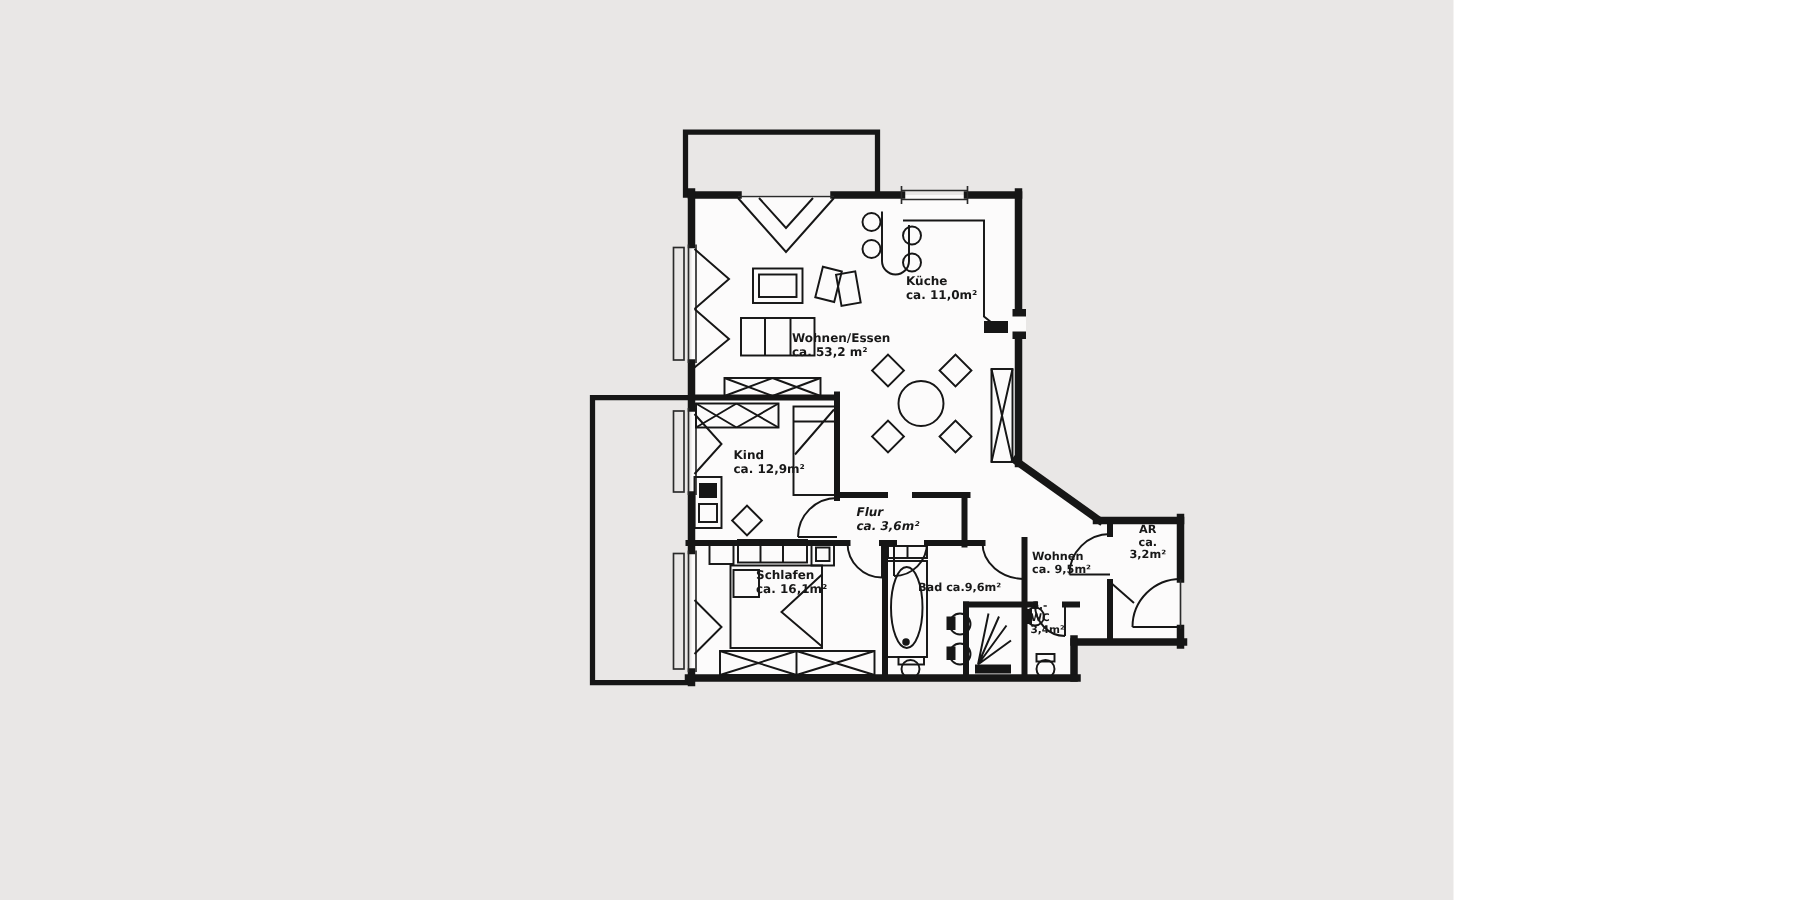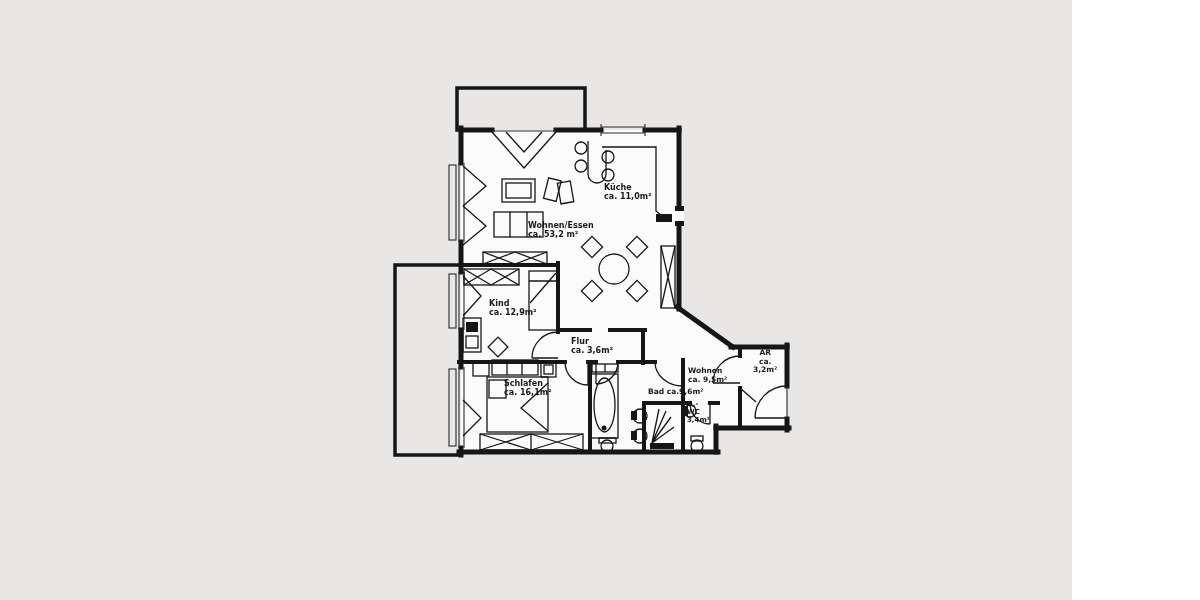--- a/index.html
+++ b/index.html
@@ -1,43 +1,43 @@
 <!DOCTYPE html>
 <html style="--bg: #e9e7e6; --paper: #fcfbfb; --ink: #161616;"><head>
 <meta charset="utf-8">
 <style>
   :root{
     --bg:#e9e7e6; --paper:#fcfbfb; --ink:#161616;
   }
   html,body{margin:0;padding:0;}
   .stage{
-    position:relative; width:1072px; height:600px;
+    position:relative; width:969px; height:600px;
     background:var(--bg); overflow:hidden;
     font-family:"DejaVu Sans","Liberation Sans",sans-serif;
   }
   svg{position:absolute;left:0;top:0;}
   .w  {stroke:var(--ink); fill:none; stroke-linecap:square;}
   .w5 {stroke-width:5;}
   .w4 {stroke-width:4;}
   .w35{stroke-width:3.5;}
   .thin{stroke:var(--ink); stroke-width:1.3; fill:none;}
   .thin2{stroke:#2a2a2a; stroke-width:1.1; fill:none;}
   .fillink{fill:var(--ink); stroke:none;}
   .paperfill{fill:var(--paper); stroke:none;}
   .room-label{
     position:absolute; color:#181818; font-size:8px; font-weight:bold;
     line-height:9px; white-space:nowrap; letter-spacing:0;
   }
   .room-label span{display:block;}
   .lbl-kueche  {left:604px; top:183px;}
   .lbl-wohnen  {left:528px; top:221px;}
   .lbl-kind    {left:489px; top:299px;}
-  .lbl-flur    {left:571px; top:337px;}
+  .lbl-flur    {left:571px; top:337px;font-style:italic;}
   .lbl-schlafen{left:504px; top:379px;}
-  .lbl-bad     {left:612px; top:387px; font-size:7.5px;margin-left:36px;}
+  .lbl-bad     {left:612px; top:387px; font-size:7.5px;}
   .lbl-entree  {left:688px; top:366px; font-size:7.5px;}
   .lbl-ar      {left:753px; top:349px; font-size:7.5px; line-height:8.5px;text-align:center;}
   .lbl-gwc     {left:687px; top:400px; font-size:7px;  line-height:8px;}
 </style>
 </head>
 <body>
 
 <div class="stage">
 
   <svg width="1200" height="600" viewBox="0 0 1200 600">

